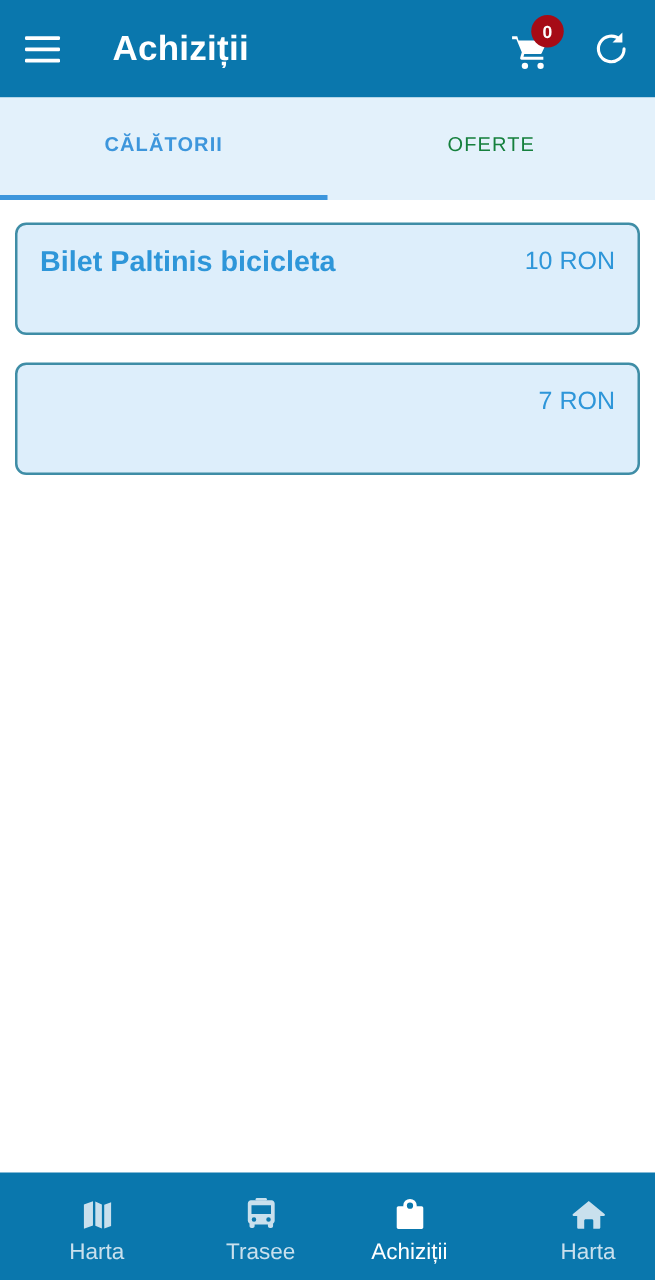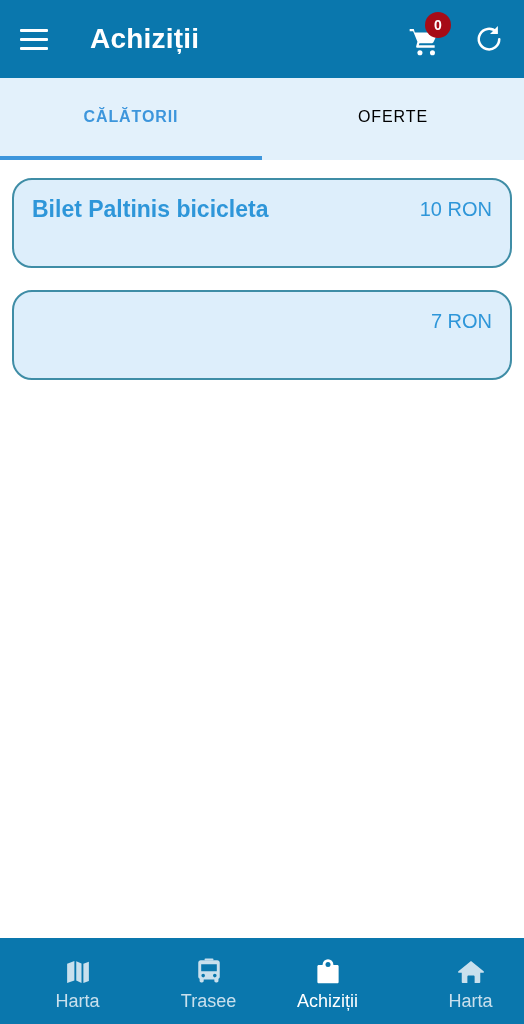--- a/index.html
+++ b/index.html
@@ -102,41 +102,41 @@
     display: flex;
     align-items: center;
     justify-content: center;
     font-size: 16px;
     letter-spacing: 0.9px;
     cursor: pointer;
     user-select: none;
     padding-bottom: 4px;
   }
   .tab.active { color: #3d96dc; font-weight: bold; }
-  .tab.inactive { color: #000000; font-weight: normal; }
+  .tab.inactive { color: #15803d; font-weight: normal; }
   .tab-indicator {
     position: absolute;
     left: 0;
     bottom: 0;
     width: 50%;
     height: 4px;
     background: #3d96dc;
   }
 
   
   .content {
     flex: 1 1 auto;
     background: #ffffff;
     padding: 18px 12px 0 12px;
     overflow: hidden;
   }
   .ticket-card {
     background: #ddeefb;
     border: 2px solid #3f8da6;
-    border-radius: 20px;
+    border-radius: 9px;
     height: 90px;
     margin-bottom: 22px;
     display: flex;
     align-items: flex-start;
     padding: 18px 18px 0 18px;
     cursor: pointer;
   }
   .ticket-title {
     color: #2e96d9;
     font-size: 23px;

